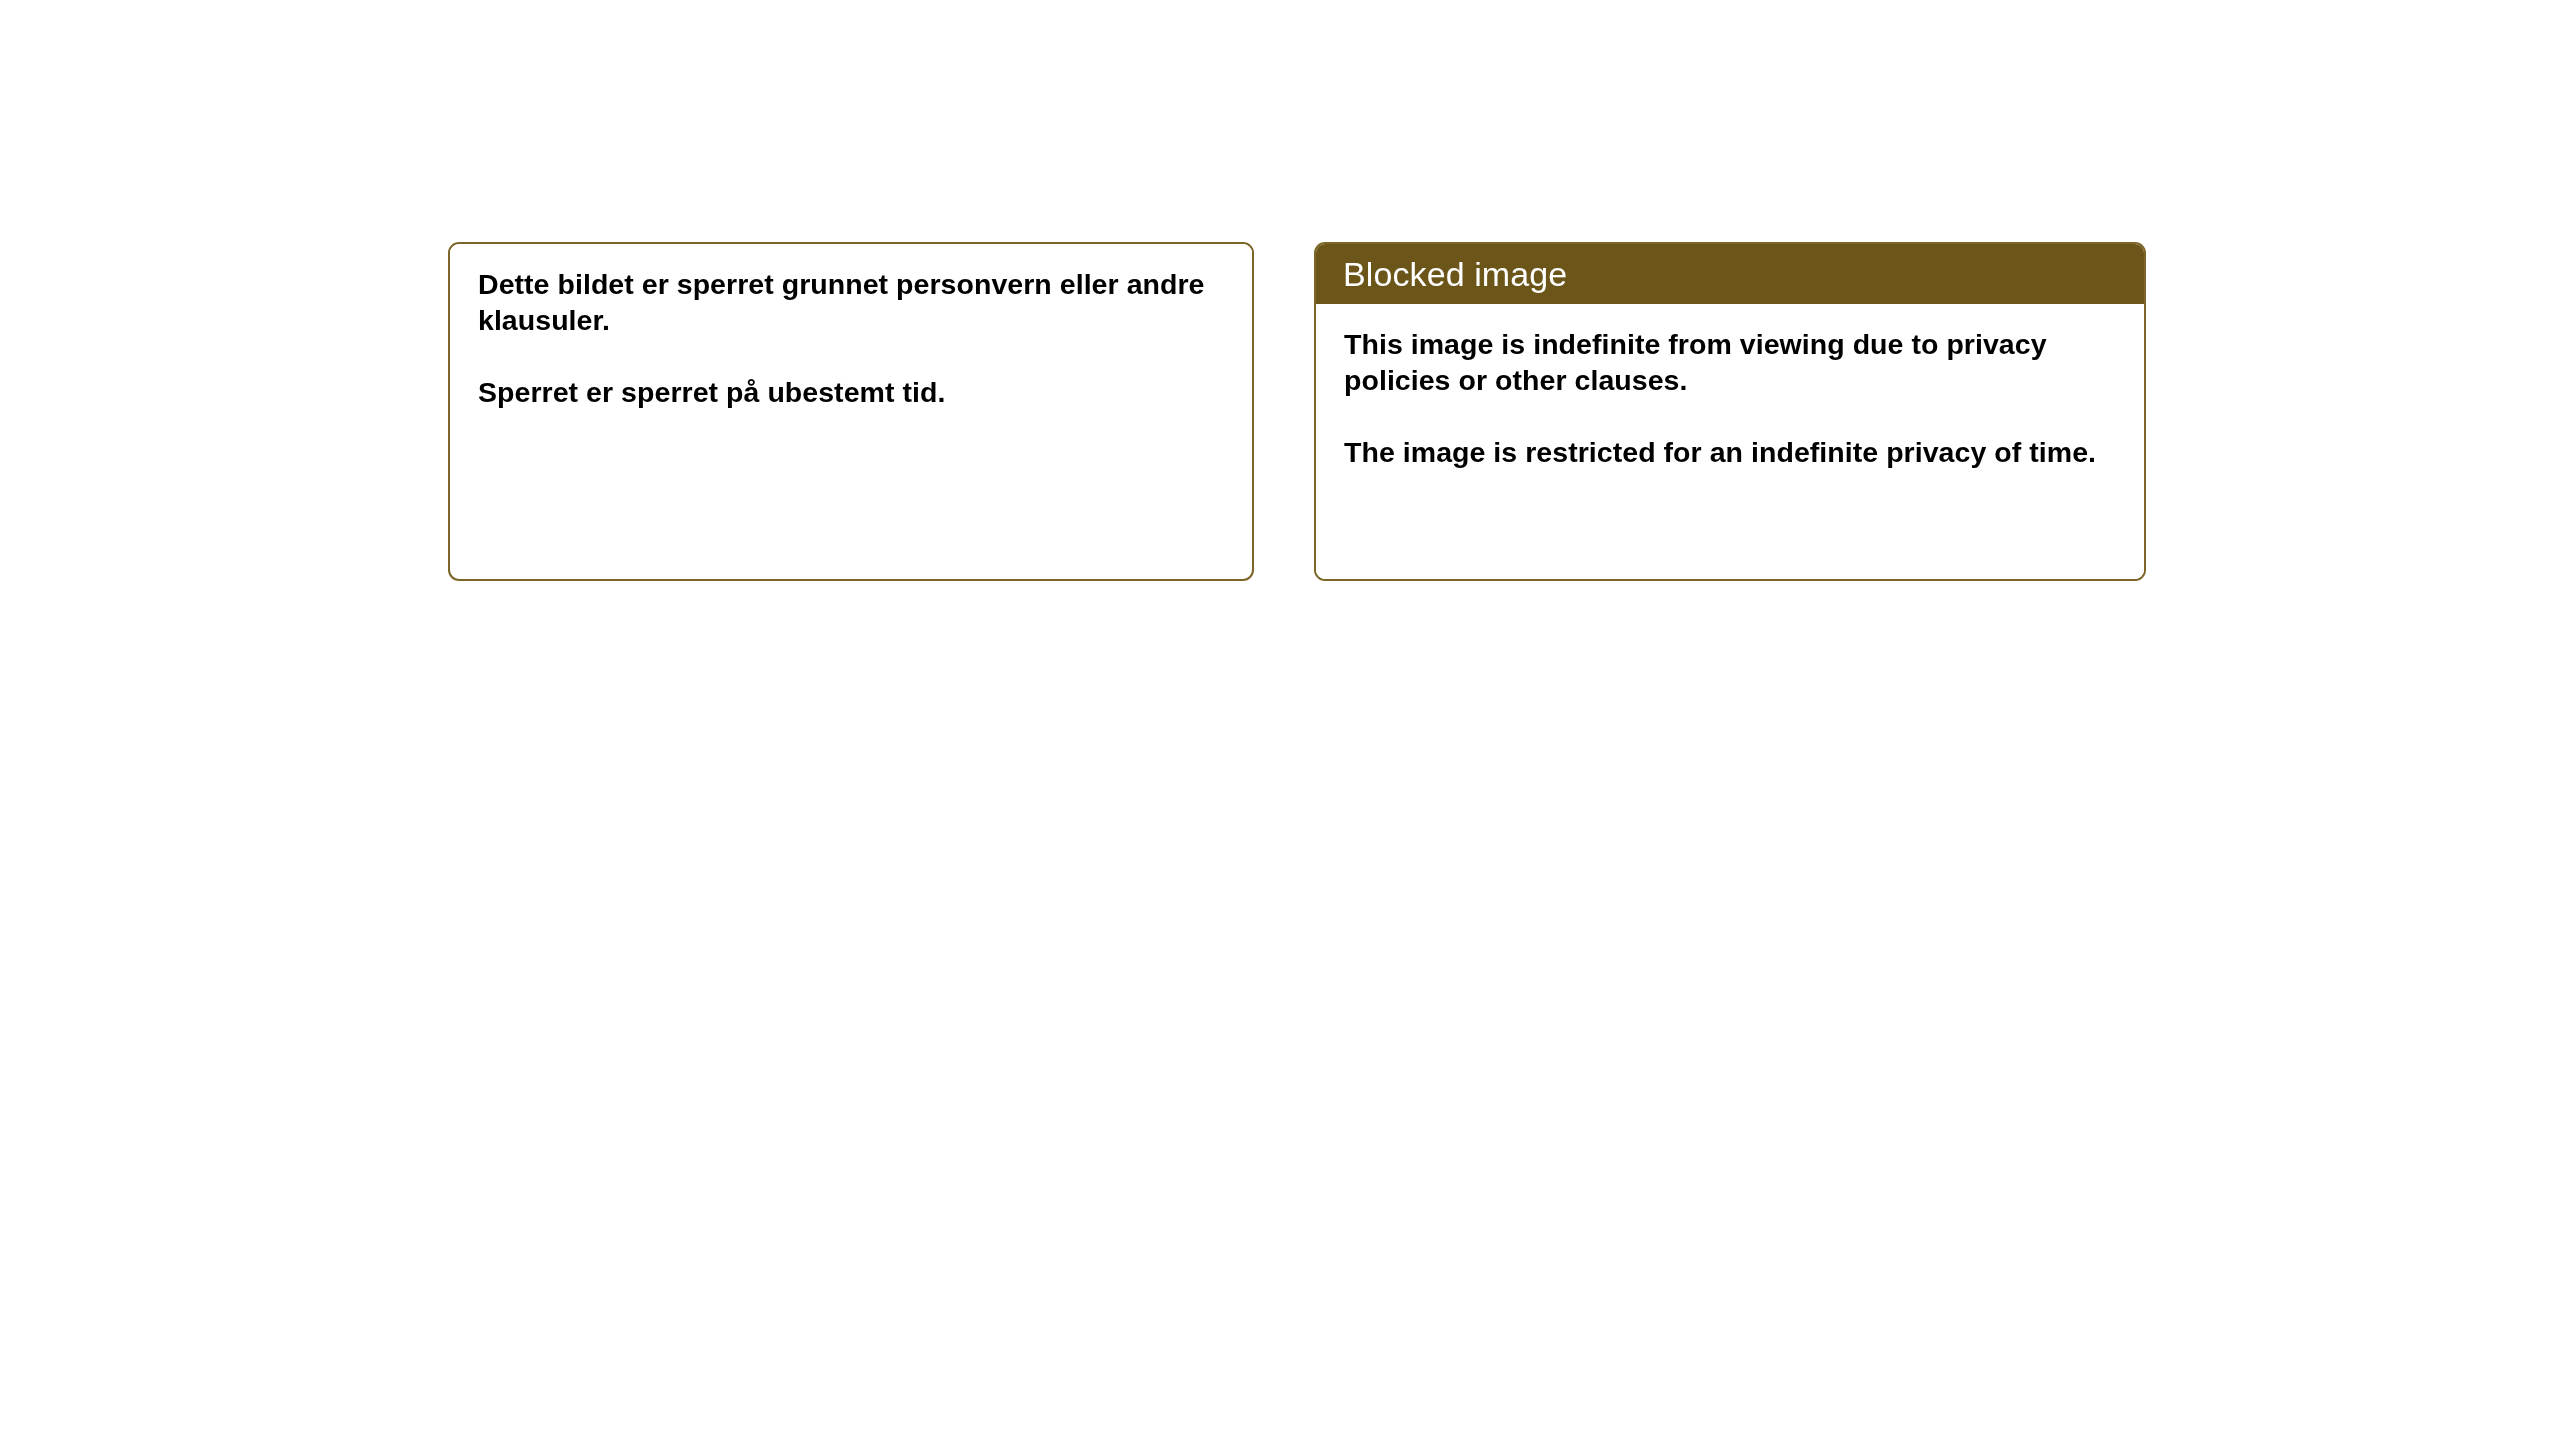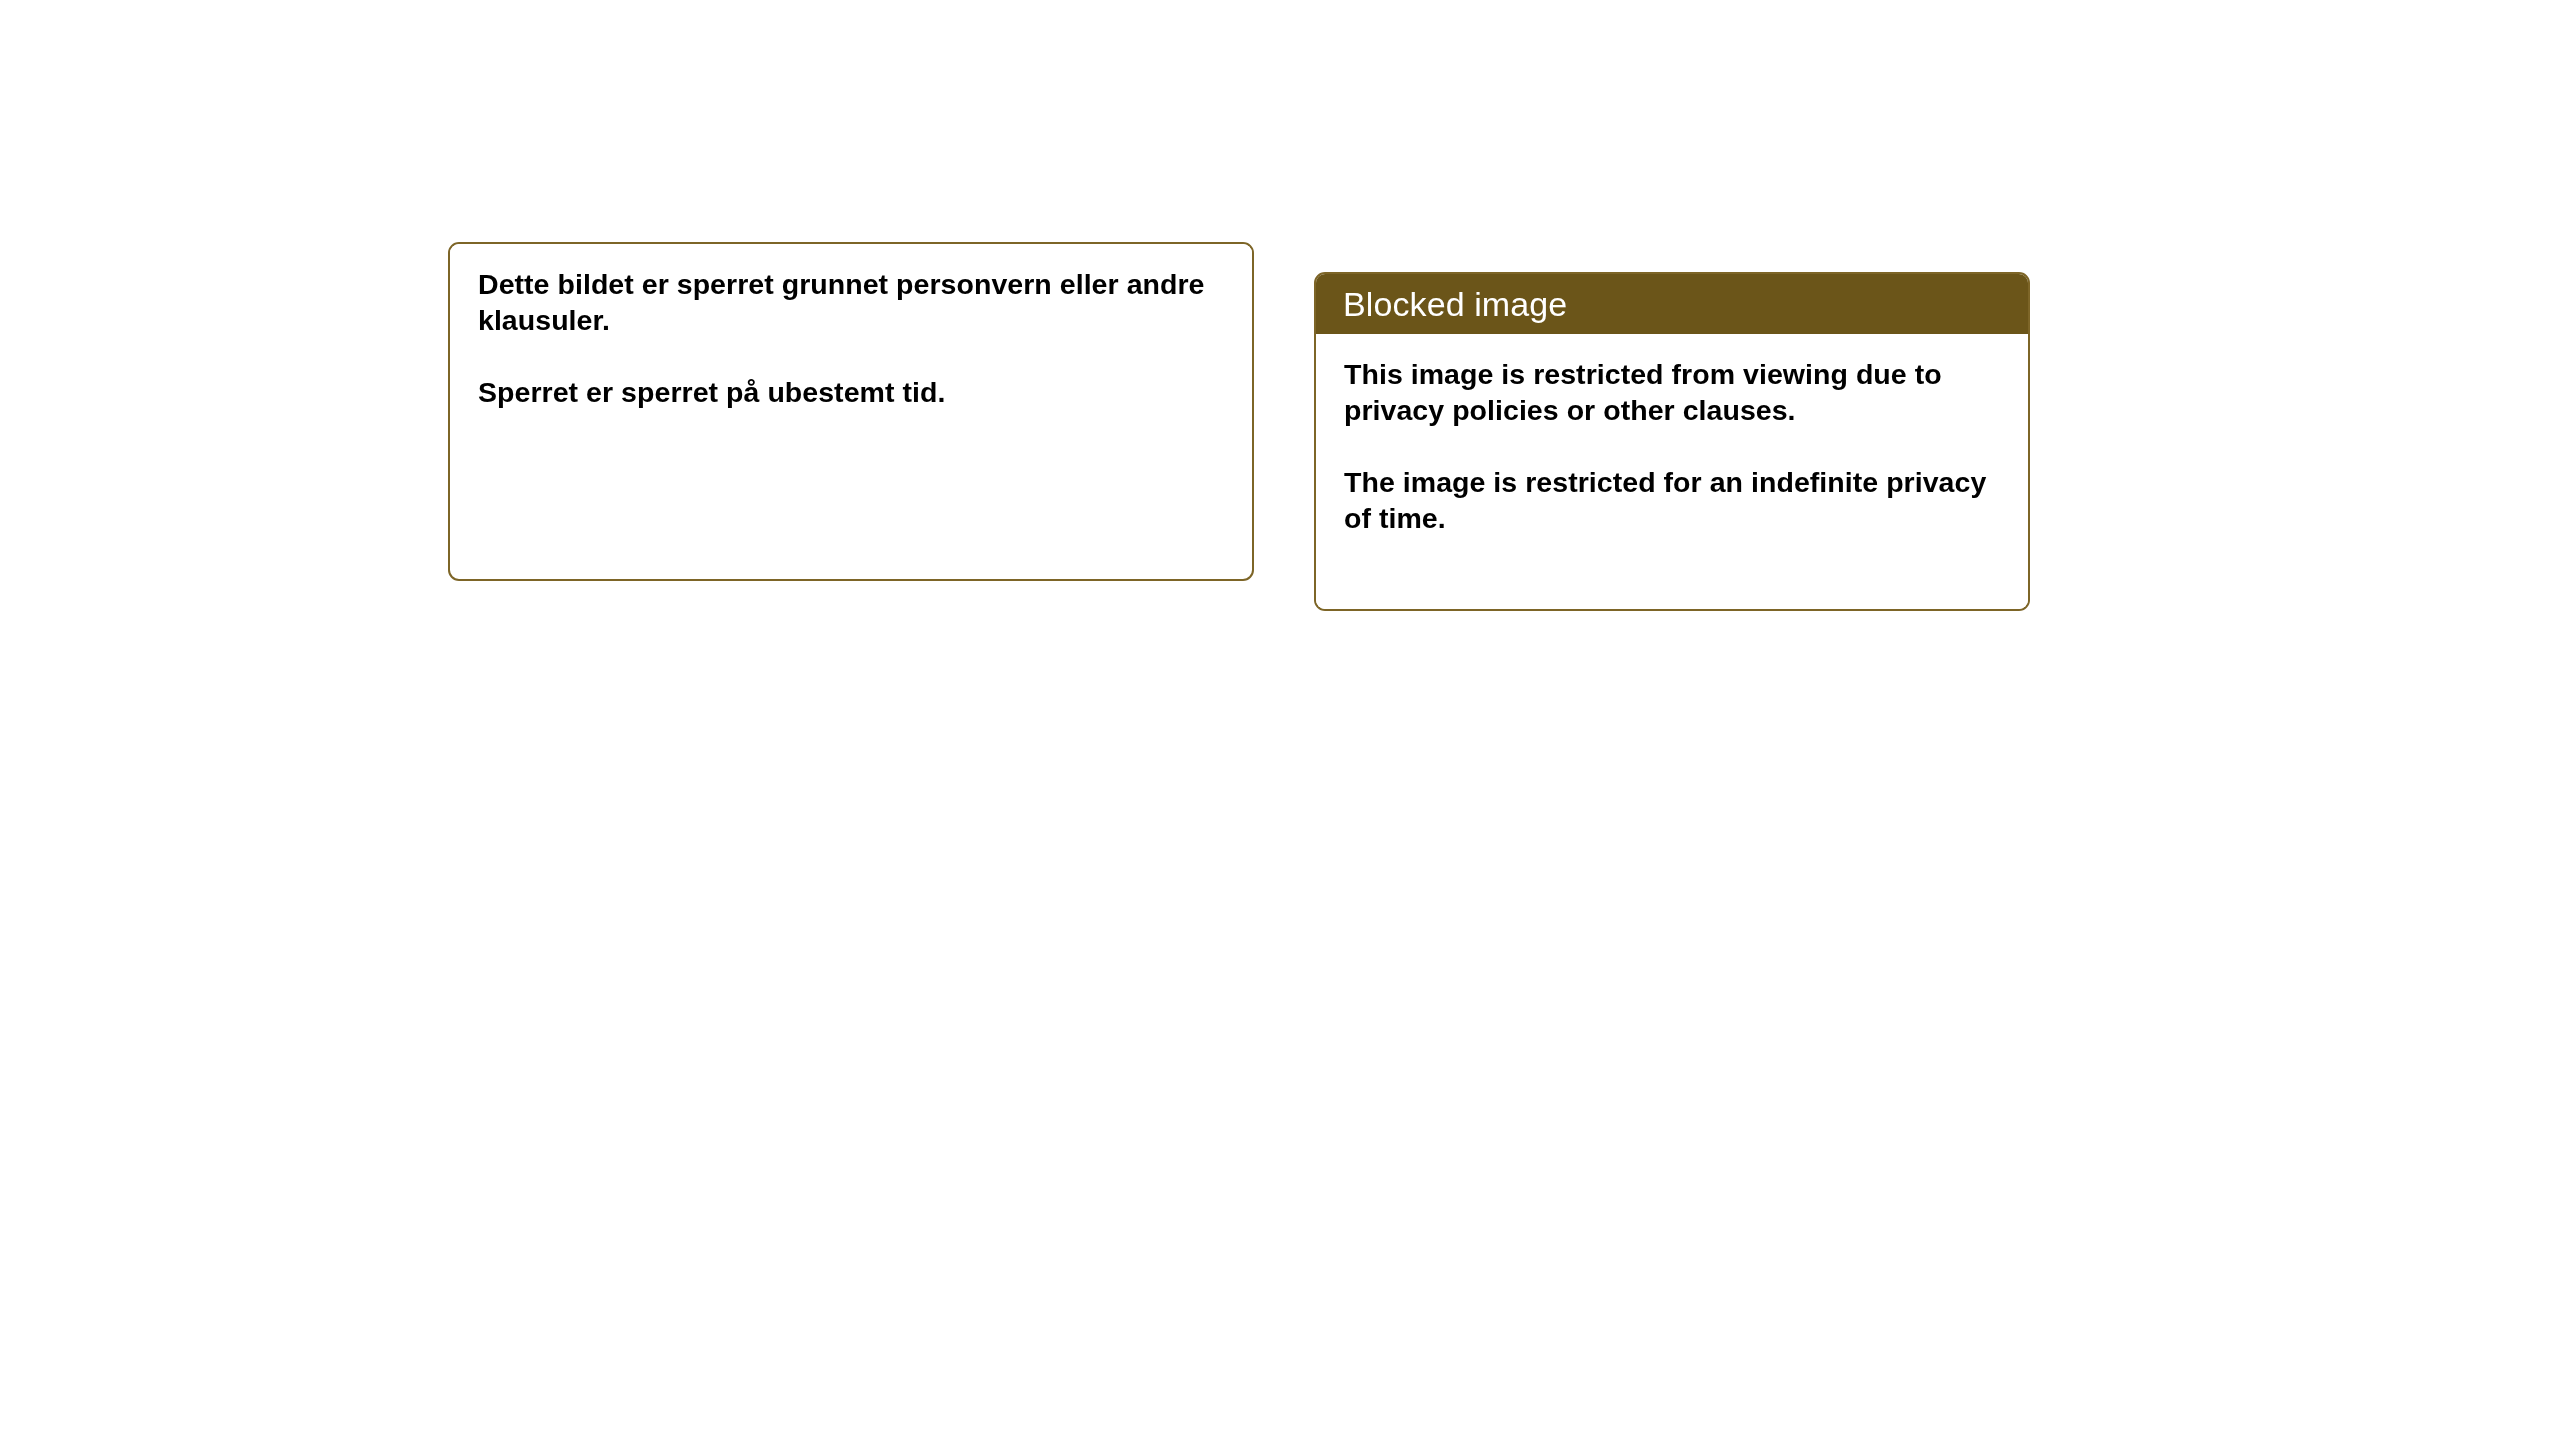--- a/index.html
+++ b/index.html
@@ -27,21 +27,21 @@
     top: 242px;
     height: 339px;
     box-sizing: border-box;
     background: #ffffff;
     border: 2px solid #7d6527;
     border-radius: 11px;
     overflow: hidden;
   }
 
   #card-no  { left: 448px;  width: 806px; }
-  #card-en  { left: 1314px; width: 716px; margin-top: 30px; }
+  #card-en  { left: 1314px; width: 832px; }
 
   .card-header {
     box-sizing: border-box;
     height: 60px;
     background: #6b5519;
     padding: 0 0 0 27px;
     display: flex;
     align-items: center;
   }
 
@@ -84,18 +84,18 @@
       <p class="card-paragraph">Dette bildet er sperret grunnet personvern eller andre klausuler.</p>
       <p class="card-paragraph">Sperret er sperret på ubestemt tid.</p>
     </div>
   </section>
 
   <section class="notice-card" id="card-en">
     <div class="card-header">
       <span class="card-title">Blocked image</span>
     </div>
     <div class="card-body">
-      <p class="card-paragraph">This image is restricted from viewing due to privacy policies or other clauses.</p>
+      <p class="card-paragraph">This image is indefinite from viewing due to privacy policies or other clauses.</p>
       <p class="card-paragraph">The image is restricted for an indefinite privacy of time.</p>
     </div>
   </section>
 
 </div>
 
 </body></html>

